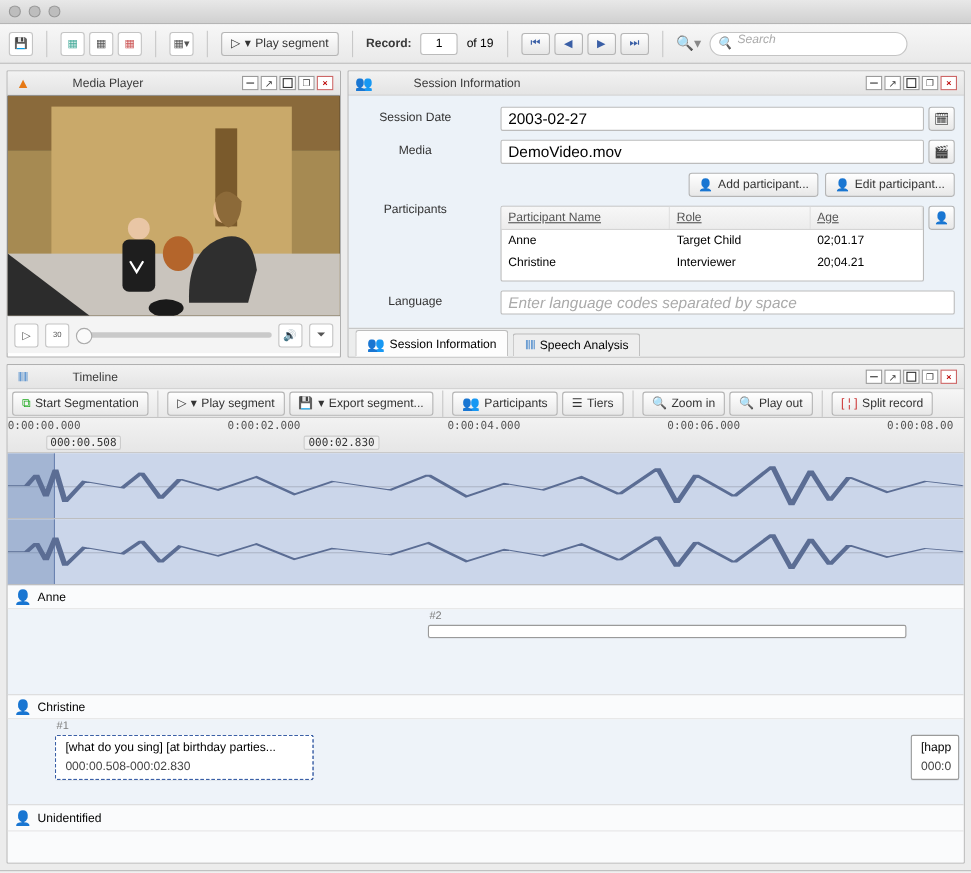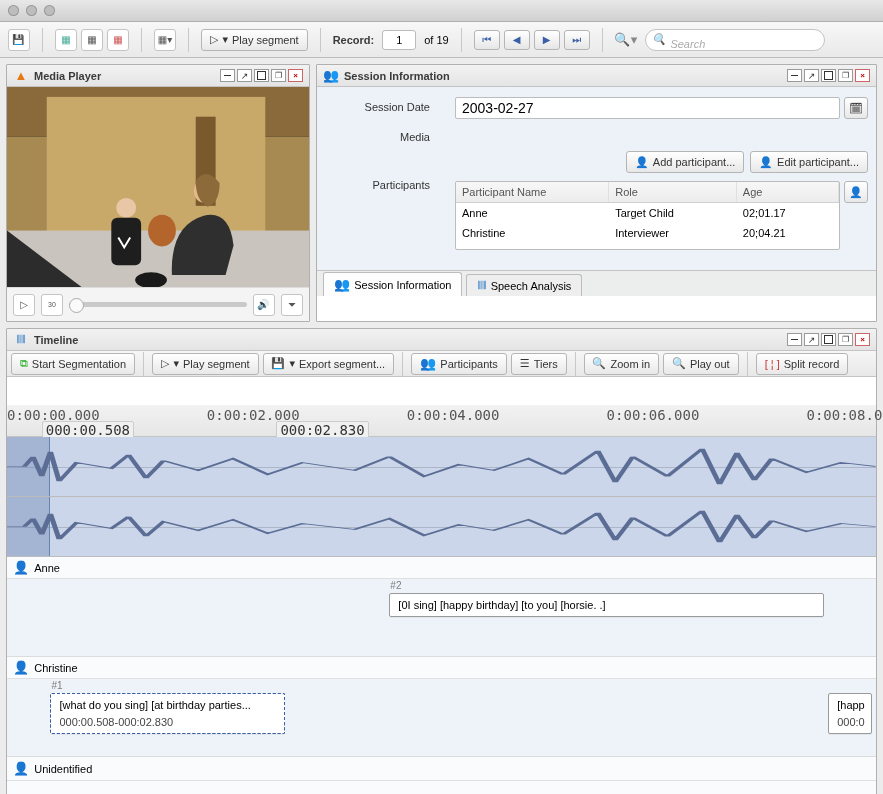--- a/index.html
+++ b/index.html
@@ -13,27 +13,27 @@
 
 
 .maintb { height: 36px; background: linear-gradient(#f7f7f7,#e9e9e9); border-bottom: 1px solid #bcbcbc; display: flex; align-items: center; padding: 0 8px; gap: 8px; }
 .tb-btn { width: 22px; height: 22px; background: #fff; border: 1px solid #c4c4c4; border-radius: 3px; display: inline-flex; align-items: center; justify-content: center; font-size: 10px; color: #555; }
 .tb-sep { width: 1px; height: 24px; background: #c8c8c8; margin: 0 4px; }
 .tb-group { display: flex; align-items: center; gap: 4px; }
 .btn-rect { height: 22px; padding: 0 8px; background: linear-gradient(#fff,#e8e8e8); border: 1px solid #b5b5b5; border-radius: 3px; display: inline-flex; align-items: center; gap: 4px; color: #333; white-space: nowrap; cursor: default; font-size: 11px; }
 .recfield { height: 20px; width: 34px; border: 1px solid #bbb; background: #fff; border-radius: 3px; text-align: center; font-size: 11px; }
 .maintb .label { font-weight: bold; color: #3a3a3a; }
 .nav-btn { width: 26px; height: 20px; background: linear-gradient(#fff,#e6e6e6); border: 1px solid #b5b5b5; border-radius: 3px; display: inline-flex; align-items: center; justify-content: center; color: #3a5fa6; font-size: 10px; }
-.search { height: 22px; border: 1px solid #c4c4c4; border-radius: 11px; background: #fff; padding: 0 10px 0 24px; flex: 1; max-width: 180px; color: #aaa; font-style: italic; position: relative; display: flex; align-items: flex-end; }
+.search { height: 22px; border: 1px solid #c4c4c4; border-radius: 11px; background: #fff; padding: 0 10px 0 24px; flex: 1; max-width: 180px; color: #aaa; font-style: italic; position: relative; display: flex; align-items: flex-start; }
 .search::before { content: "🔍"; position: absolute; left: 6px; top: 3px; font-size: 11px; }
 
 
 .pane { border: 1px solid #b0b0b0; background: #fff; border-radius: 1px; }
 .pane-hdr { height: 22px; background: linear-gradient(#f2f2f2,#e4e4e4); border-bottom: 1px solid #c4c4c4; display: flex; align-items: center; padding: 0 6px; }
-.pane-hdr .ptitle { font-weight: bold; color: #3a3a3a; }
+.pane-hdr .ptitle { font-weight: normal; color: #3a3a3a; margin-left: 32px; }
 .pane-hdr .icon { width: 16px; height: 16px; margin-right: 5px; display: inline-flex; align-items: center; justify-content: center; }
 .pane-hdr .pbtns { margin-left: auto; display: flex; gap: 2px; }
 .pane-hdr .pbtns .pb { width: 15px; height: 13px; border: 1px solid #9a9a9a; background: #fff; font-size: 8px; display: inline-flex; align-items: center; justify-content: center; }
 .pane-hdr .pbtns .pb.minimize::after { content: ""; width: 7px; height: 1px; background: #333; }
 .pane-hdr .pbtns .pb.detach::after { content: "↗"; color: #333; font-size: 9px; }
 .pane-hdr .pbtns .pb.max::after { content: ""; width: 7px; height: 7px; border: 1px solid #333; }
 .pane-hdr .pbtns .pb.restore::after { content: "❐"; color: #333; font-size: 8px; }
 .pane-hdr .pbtns .pb.close { border-color: #c66; color: #b00; }
 .pane-hdr .pbtns .pb.close::after { content: "×"; font-weight: bold; }
 
@@ -42,41 +42,41 @@
 .mediaplayer { width: 304px; }
 .sessioninfo { flex: 1; }
 .mp-body { height: 200px; background: #000; position: relative; }
 .mp-ctrl { height: 34px; background: #f4f4f4; display: flex; align-items: center; padding: 0 6px; gap: 6px; border-top: 1px solid #ddd; }
 .mp-ctrl .slider { flex: 1; height: 5px; background: #c9c9c9; border-radius: 3px; position: relative; }
 .mp-ctrl .slider::before { content: ""; position: absolute; left: 0; top: -4px; width: 13px; height: 13px; border-radius: 50%; background: #fafafa; border: 1px solid #aaa; }
 
 
 .si-body { background: #ecf2f8; padding: 10px 8px 12px 8px; }
 .si-row { display: flex; align-items: flex-start; margin-bottom: 8px; }
-.si-row .lbl { width: 130px; text-align: right; padding-right: 25px; padding-top: 4px; color: #333; }
+.si-row .lbl { width: 130px; text-align: center; padding-right: 25px; padding-top: 4px; color: #333; }
 .si-row .val { flex: 1; display: flex; align-items: center; gap: 4px; }
 .textfield { border: 1px solid #bcbcbc; background: #fff; height: 22px; border-radius: 2px; padding: 0 6px; flex: 1; font-size: 14px; display: flex; align-items: center; }
 .textfield.placeholder { color: #aaa; font-style: italic; }
 .iconbtn { width: 24px; height: 22px; background: linear-gradient(#fff,#e8e8e8); border: 1px solid #b5b5b5; border-radius: 3px; display: inline-flex; align-items: center; justify-content: center; }
 .pt-table { border: 1px solid #bcbcbc; background: #fff; border-radius: 2px; }
 .pt-head { display: grid; grid-template-columns: 1.2fr 1fr 0.8fr; background: linear-gradient(#f7f7f7,#ececec); border-bottom: 1px solid #d0d0d0; }
-.pt-head div { padding: 4px 6px; border-right: 1px solid #e0e0e0; color: #555; }
+.pt-head div { padding: 4px 6px; border-right: 1px solid #e0e0e0; color: #555; text-decoration: underline; }
 .pt-row { display: grid; grid-template-columns: 1.2fr 1fr 0.8fr; }
 .pt-row div { padding: 4px 6px; }
 .pt-btns { display: flex; justify-content: flex-end; gap: 6px; margin-bottom: 4px; }
 
 
 .si-tabs { height: 26px; background: #eceded; border-top: 1px solid #c4c4c4; display: flex; align-items: flex-end; padding: 0 6px; gap: 4px; }
 .si-tabs .tab { padding: 4px 10px; border: 1px solid #bcbcbc; border-bottom: none; border-radius: 3px 3px 0 0; background: #fdfdfd; display: flex; align-items: center; gap: 4px; }
 .si-tabs .tab.inactive { background: #eee; }
 
 
 .timeline-wrap { padding: 6px; }
 .tl-tb { height: 26px; background: linear-gradient(#f6f6f6,#e8e8e8); border-bottom: 1px solid #c4c4c4; display: flex; align-items: center; padding: 0 4px; gap: 4px; }
-.ruler { height: 32px; background: linear-gradient(#f2f2f2,#e6e6e6); border-bottom: 1px solid #c4c4c4; position: relative; font-family: monospace; font-size: 14px; margin-top: 28px; }
+.ruler { height: 32px; background: linear-gradient(#f2f2f2,#e6e6e6); border-bottom: 1px solid #c4c4c4; position: relative; font-family: monospace; font-size: 10px; }
 .ruler .rmaj { position: absolute; top: 2px; color: #555; }
 .ruler .callout { position: absolute; top: 16px; color: #333; background: #f0f0f0; padding: 0 3px; border-radius: 2px; border: 1px solid #ccc; }
 .wave { height: 60px; background: #cbd6ea; border-bottom: 1px solid #bcbcbc; position: relative; overflow: hidden; }
 .wave::before { content: ""; position: absolute; left: 0; top: 50%; width: 100%; height: 1px; background: rgba(0,0,0,.15); }
 .wave svg { position: absolute; inset: 0; width: 100%; height: 100%; }
 .wave .sel { position: absolute; top: 0; bottom: 0; background: rgba(90,120,170,.35); border-right: 1px solid #6a82b0; }
 .speaker-label { height: 22px; background: #fafbfc; border-bottom: 1px solid #e0e0e0; padding: 4px 6px; display: flex; align-items: center; gap: 5px; }
 .track { height: 78px; background: #eef3f9; border-bottom: 1px solid #dcdcdc; position: relative; }
 .seg { position: absolute; top: 14px; background: #fff; border: 1px solid #9a9a9a; border-radius: 2px; padding: 5px 8px; box-shadow: 0 1px 0 rgba(0,0,0,.05); }
 .seg.sel { border: 1px dashed #3a5fa6; outline: 1px dashed #3a5fa6; outline-offset: -1px; }
@@ -197,20 +197,26 @@
         <div class="lbl">Session Date</div>
         <div class="val">
           <div class="textfield">
               <span>2003-02-27</span>
             </div>
           <div class="iconbtn">🗓</div>
         </div>
       </div>
       <div class="si-row">
         <div class="lbl">Media</div>
+        <div class="val">
+          <div class="textfield">
+              <span>DemoVideo.mov</span>
+            </div>
+          <div class="iconbtn">🎬</div>
+        </div>
       </div>
       <div class="si-row">
         <div class="lbl" style="padding-top:28px;">Participants</div>
         <div class="val" style="flex-direction:column; align-items:stretch;">
           <div class="pt-btns">
             <div class="btn-rect">
                 <span style="color:#2a6">👤</span>
                 <span>Add participant...</span>
               </div>
             <div class="btn-rect">
@@ -232,20 +238,28 @@
               </div>
               <div class="pt-row">
                 <div>Christine</div>
                 <div>Interviewer</div>
                 <div>20;04.21</div>
               </div>
               <div style="height:6px"></div>
             </div>
             <div class="iconbtn" style="align-self:flex-start;color:#c33">👤</div>
           </div>
+        </div>
+      </div>
+      <div class="si-row" style="margin-bottom:0">
+        <div class="lbl">Language</div>
+        <div class="val">
+          <div class="textfield placeholder">
+              <span>Enter language codes separated by space</span>
+            </div>
         </div>
       </div>
     </div>
     <div class="si-tabs">
       <div class="tab">
         <span class="person-icon">👥</span>
         <span>Session Information</span>
       </div>
       <div class="tab inactive">
         <span style="color:#3a7fc8">⫴⫴</span>
@@ -332,21 +346,20 @@
         </svg>
     </div>
 
     <div class="speaker-label">
         <span class="person-icon">👤</span>
         <span>Anne</span>
       </div>
     <div class="track">
       <div class="seg" style="left:44%; width:50%">
         <div class="segnum">#2</div>
-        <div>[0I sing] [happy birthday] [to you] [horsie. .]</div>
       </div>
     </div>
     <div class="speaker-label">
         <span class="person-icon">👤</span>
         <span>Christine</span>
       </div>
     <div class="track">
       <div class="seg sel" style="left:5%; width:27%">
         <div class="segnum">#1</div>
         <div>[what do you sing] [at birthday parties...</div>

